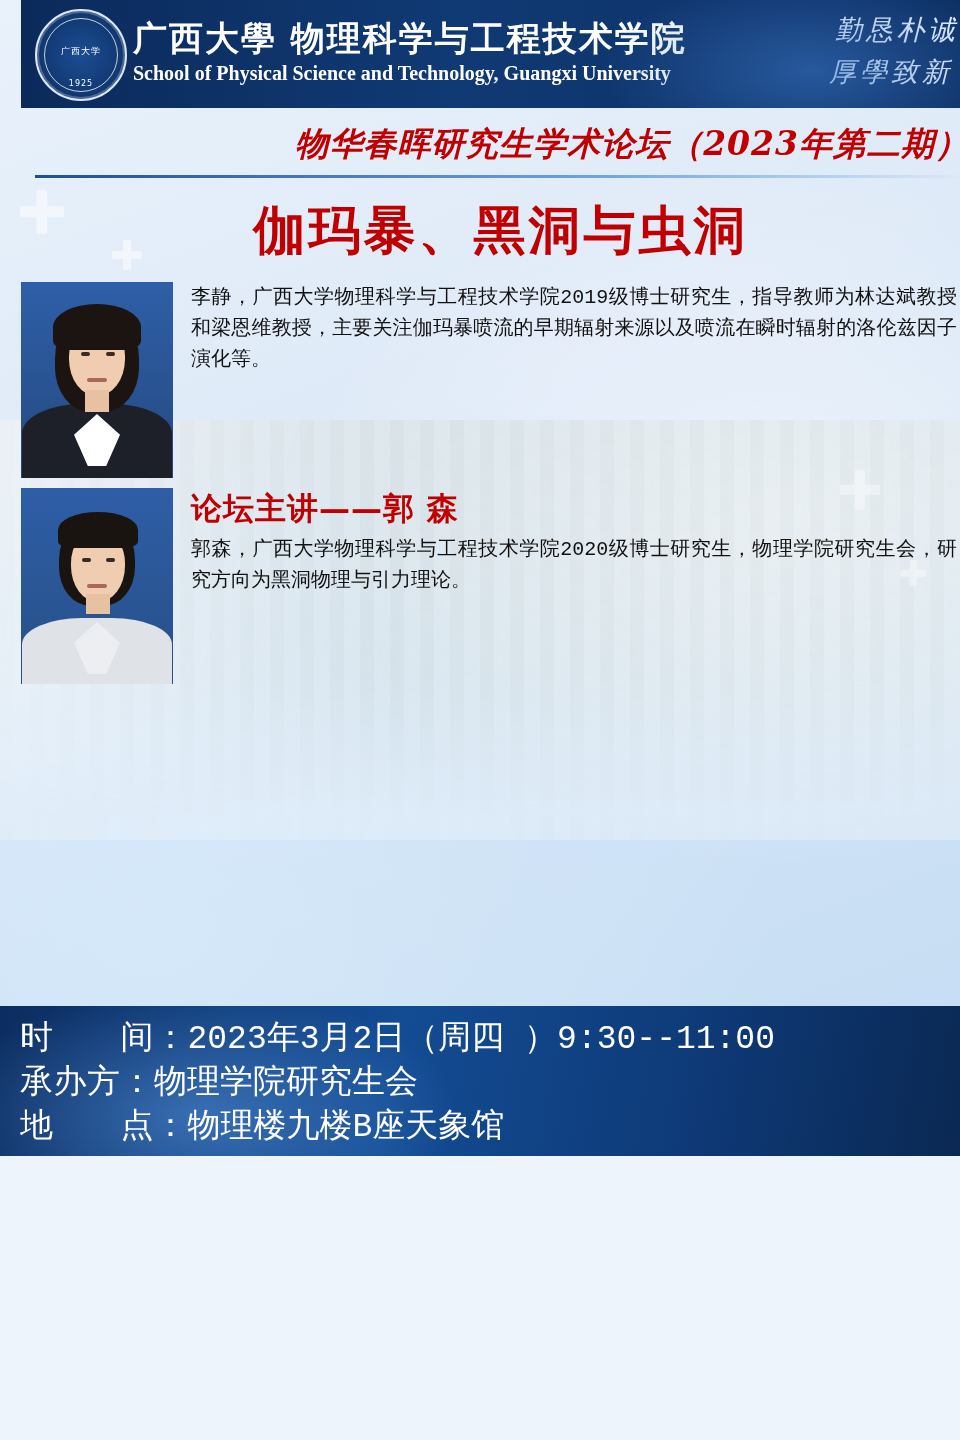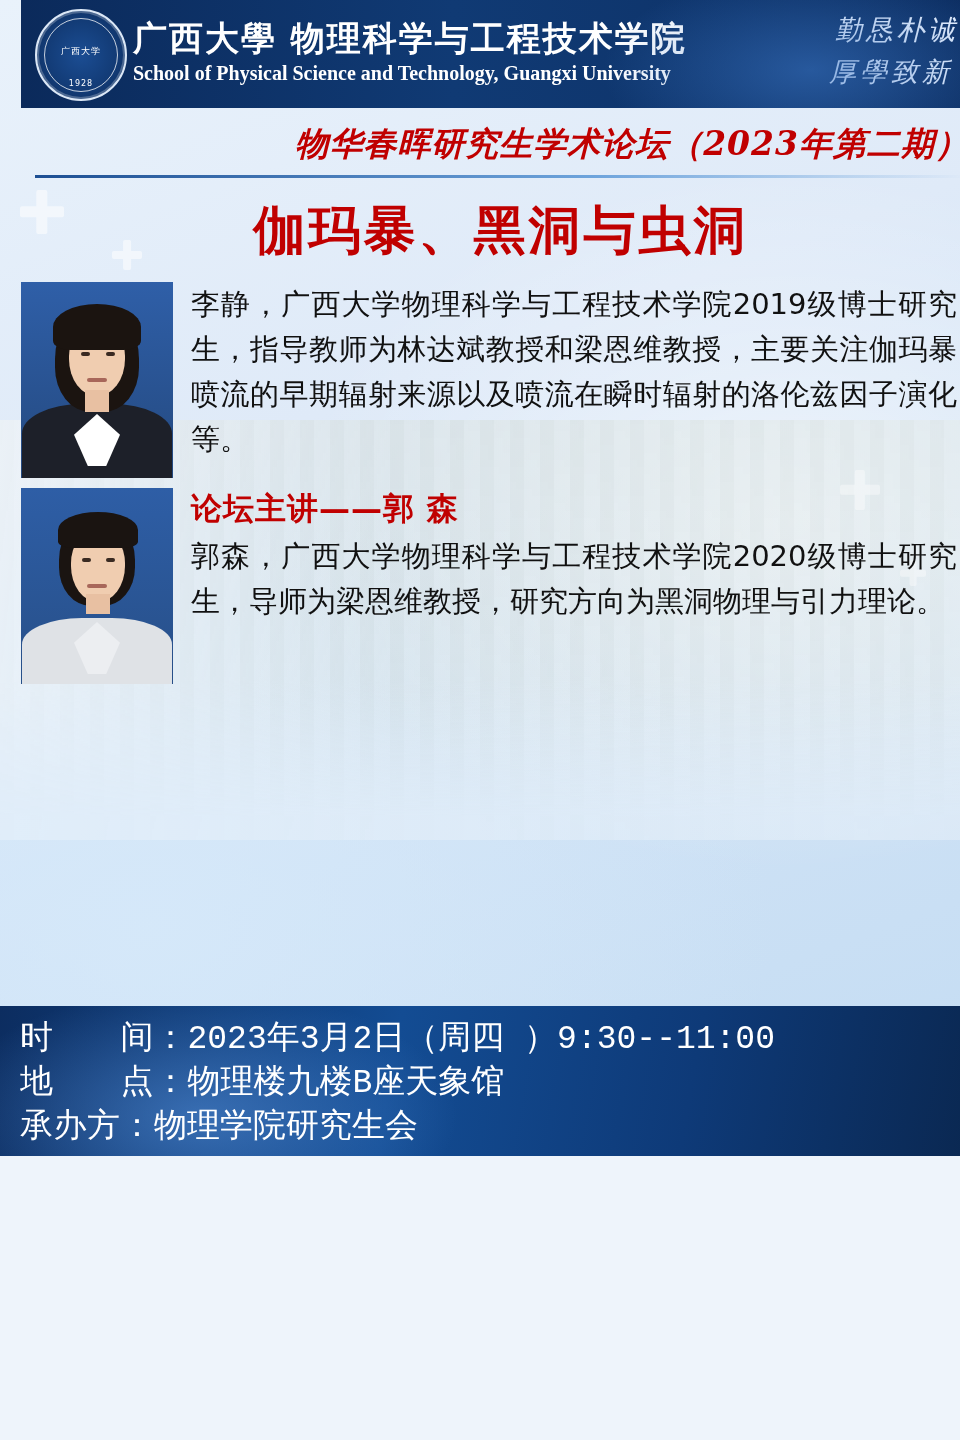--- a/index.html
+++ b/index.html
@@ -114,21 +114,21 @@
   .portrait{
     width:152px;height:196px;flex:0 0 152px;margin-left:0;margin-right:18px;
     border:0;overflow:hidden;position:relative;
   }
   .sp-body{flex:1;padding-right:24px;}
   .sp-head{
     color:#c00000;font-size:31px;font-weight:bold;letter-spacing:1px;
     font-family:"DejaVu Sans","Liberation Sans",sans-serif;margin-bottom:4px;
   }
   .sp-text{
-    font-size:29px;line-height:1.55;color:#111;text-align:justify;
+    font-size:20px;line-height:1.55;color:#111;text-align:justify;font-family:Liberation Mono, monospace;
   }
 
   
   .ph{position:absolute;inset:0;}
   .ph.bg-blue{background:linear-gradient(180deg,#2f5fa8,#24497f);}
   .ph.bg-grey{background:linear-gradient(180deg,#e9e9ea,#d9dadb);}
   .ph .hair{position:absolute;border-radius:50% 50% 42% 42%;}
   .ph .face{position:absolute;border-radius:46% 46% 50% 50%;background:#f0cdb0;}
   .ph .neck{position:absolute;background:#e8c0a2;}
   .ph .body{position:absolute;bottom:0;left:50%;transform:translateX(-50%);border-radius:40% 40% 0 0;}
@@ -176,21 +176,21 @@
   <div class="cross c5"></div>
   <div class="cross c6"></div>
   <div class="cross c7"></div>
   <div class="cross c8"></div>
   <div class="cross c9"></div>
 
   <div class="header">
     <div class="seal">
       <div class="ring"></div>
       <div class="core">广西大学</div>
-      <div class="yr">1928</div>
+      <div class="yr">1925</div>
     </div>
     <div class="uni-cn">广西大學 物理科学与工程技术学院</div>
     <div class="uni-en">School of Physical Science and Technology, Guangxi University</div>
     <div class="motto">
       <div class="l1">勤恳朴诚</div>
       <div class="l2">厚學致新</div>
     </div>
   </div>
 
   <div class="forum-title">物华春晖研究生学术论坛（2023年第二期）</div>
@@ -230,31 +230,31 @@
           <div class="face" style="left:50px;top:42px;width:54px;height:72px;"></div>
           <div class="hair" style="left:37px;top:24px;width:80px;height:36px;background:#1a1411;border-radius:50% 50% 18% 18%;"></div>
           <div class="eye" style="left:61px;top:70px;"></div>
           <div class="eye" style="left:85px;top:70px;"></div>
           <div class="mouth" style="top:96px;"></div>
           <div class="neck" style="left:65px;top:106px;width:24px;height:20px;"></div>
         </div>
       </div>
       <div class="sp-body">
         <div class="sp-head">论坛主讲——郭 森</div>
-        <div class="sp-text">郭森，广西大学物理科学与工程技术学院2020级博士研究生，导师为梁恩维教授，研究方向为黑洞物理与引力理论。</div>
+        <div class="sp-text">郭森，广西大学物理科学与工程技术学院2020级博士研究生，物理学院研究生会，研究方向为黑洞物理与引力理论。</div>
       </div>
     </div>
 
   </div>
 
   <div class="footer">
     <div class="f-row">
       <span class="f-label">时　　间：</span><span>2023年3月2日（周四 ）9:30--11:00</span>
     </div>
     <div class="f-row">
+      <span class="f-label">承办方：</span><span>物理学院研究生会</span>
+    </div>
+    <div class="f-row">
       <span class="f-label">地　　点：</span><span>物理楼九楼B座天象馆</span>
     </div>
-    <div class="f-row">
-      <span class="f-label">承办方：</span><span>物理学院研究生会</span>
-    </div>
   </div>
 
 </div>
 
 </body></html>

